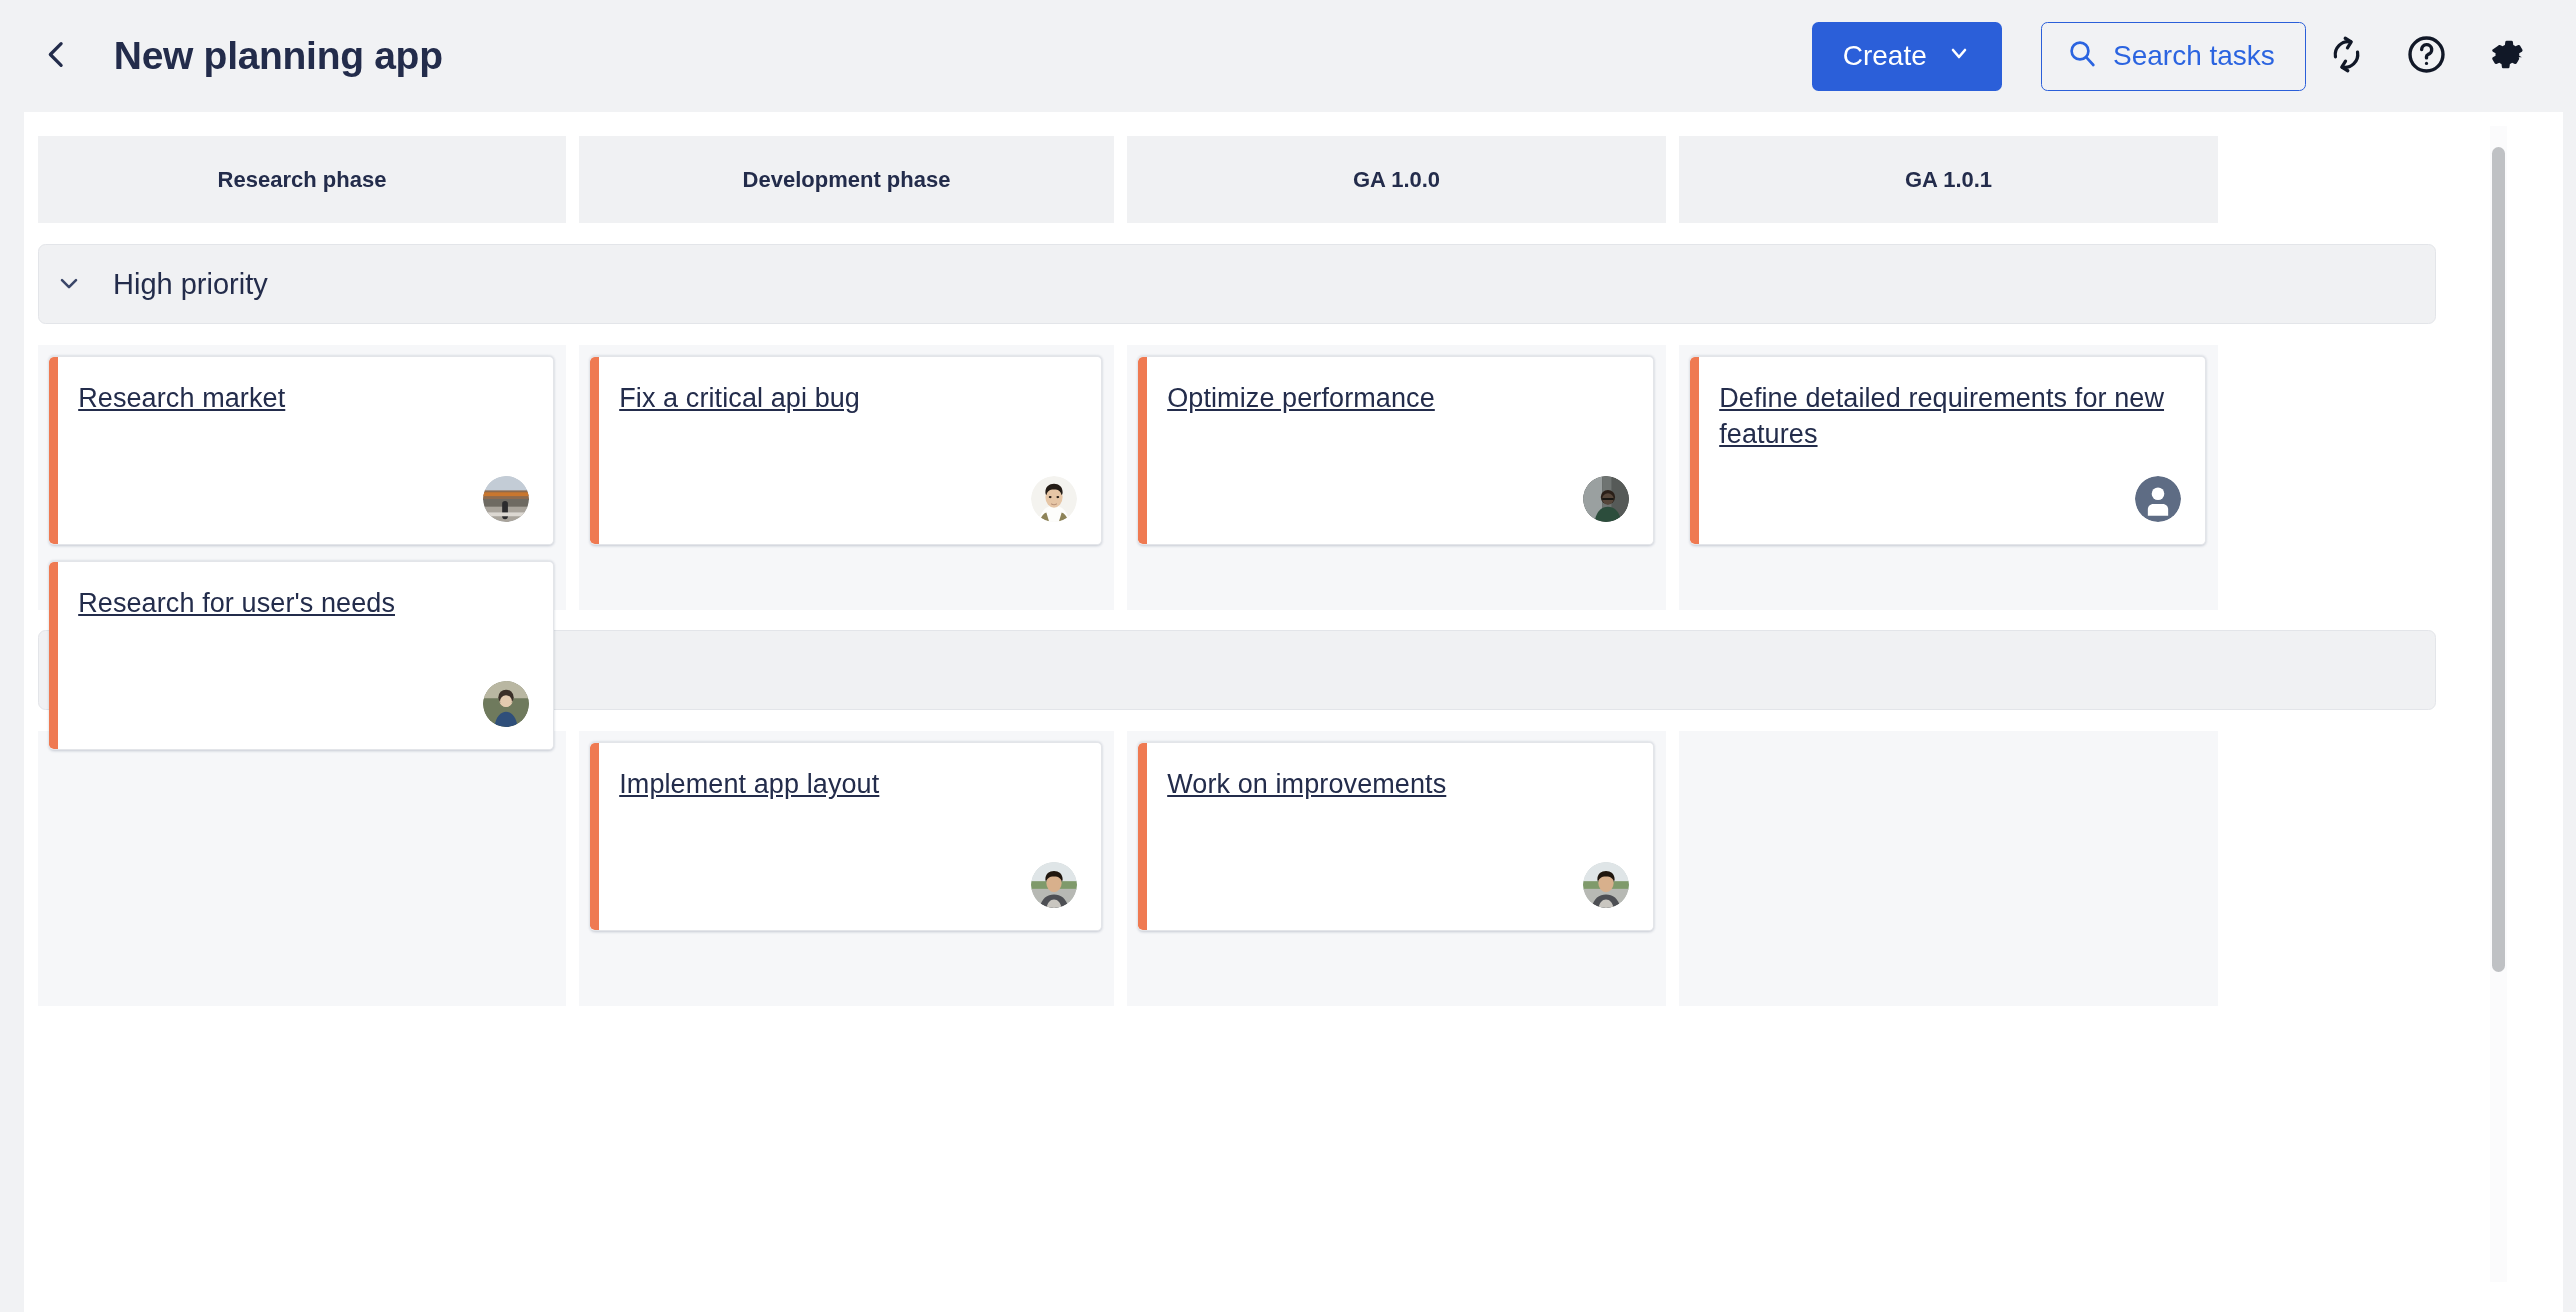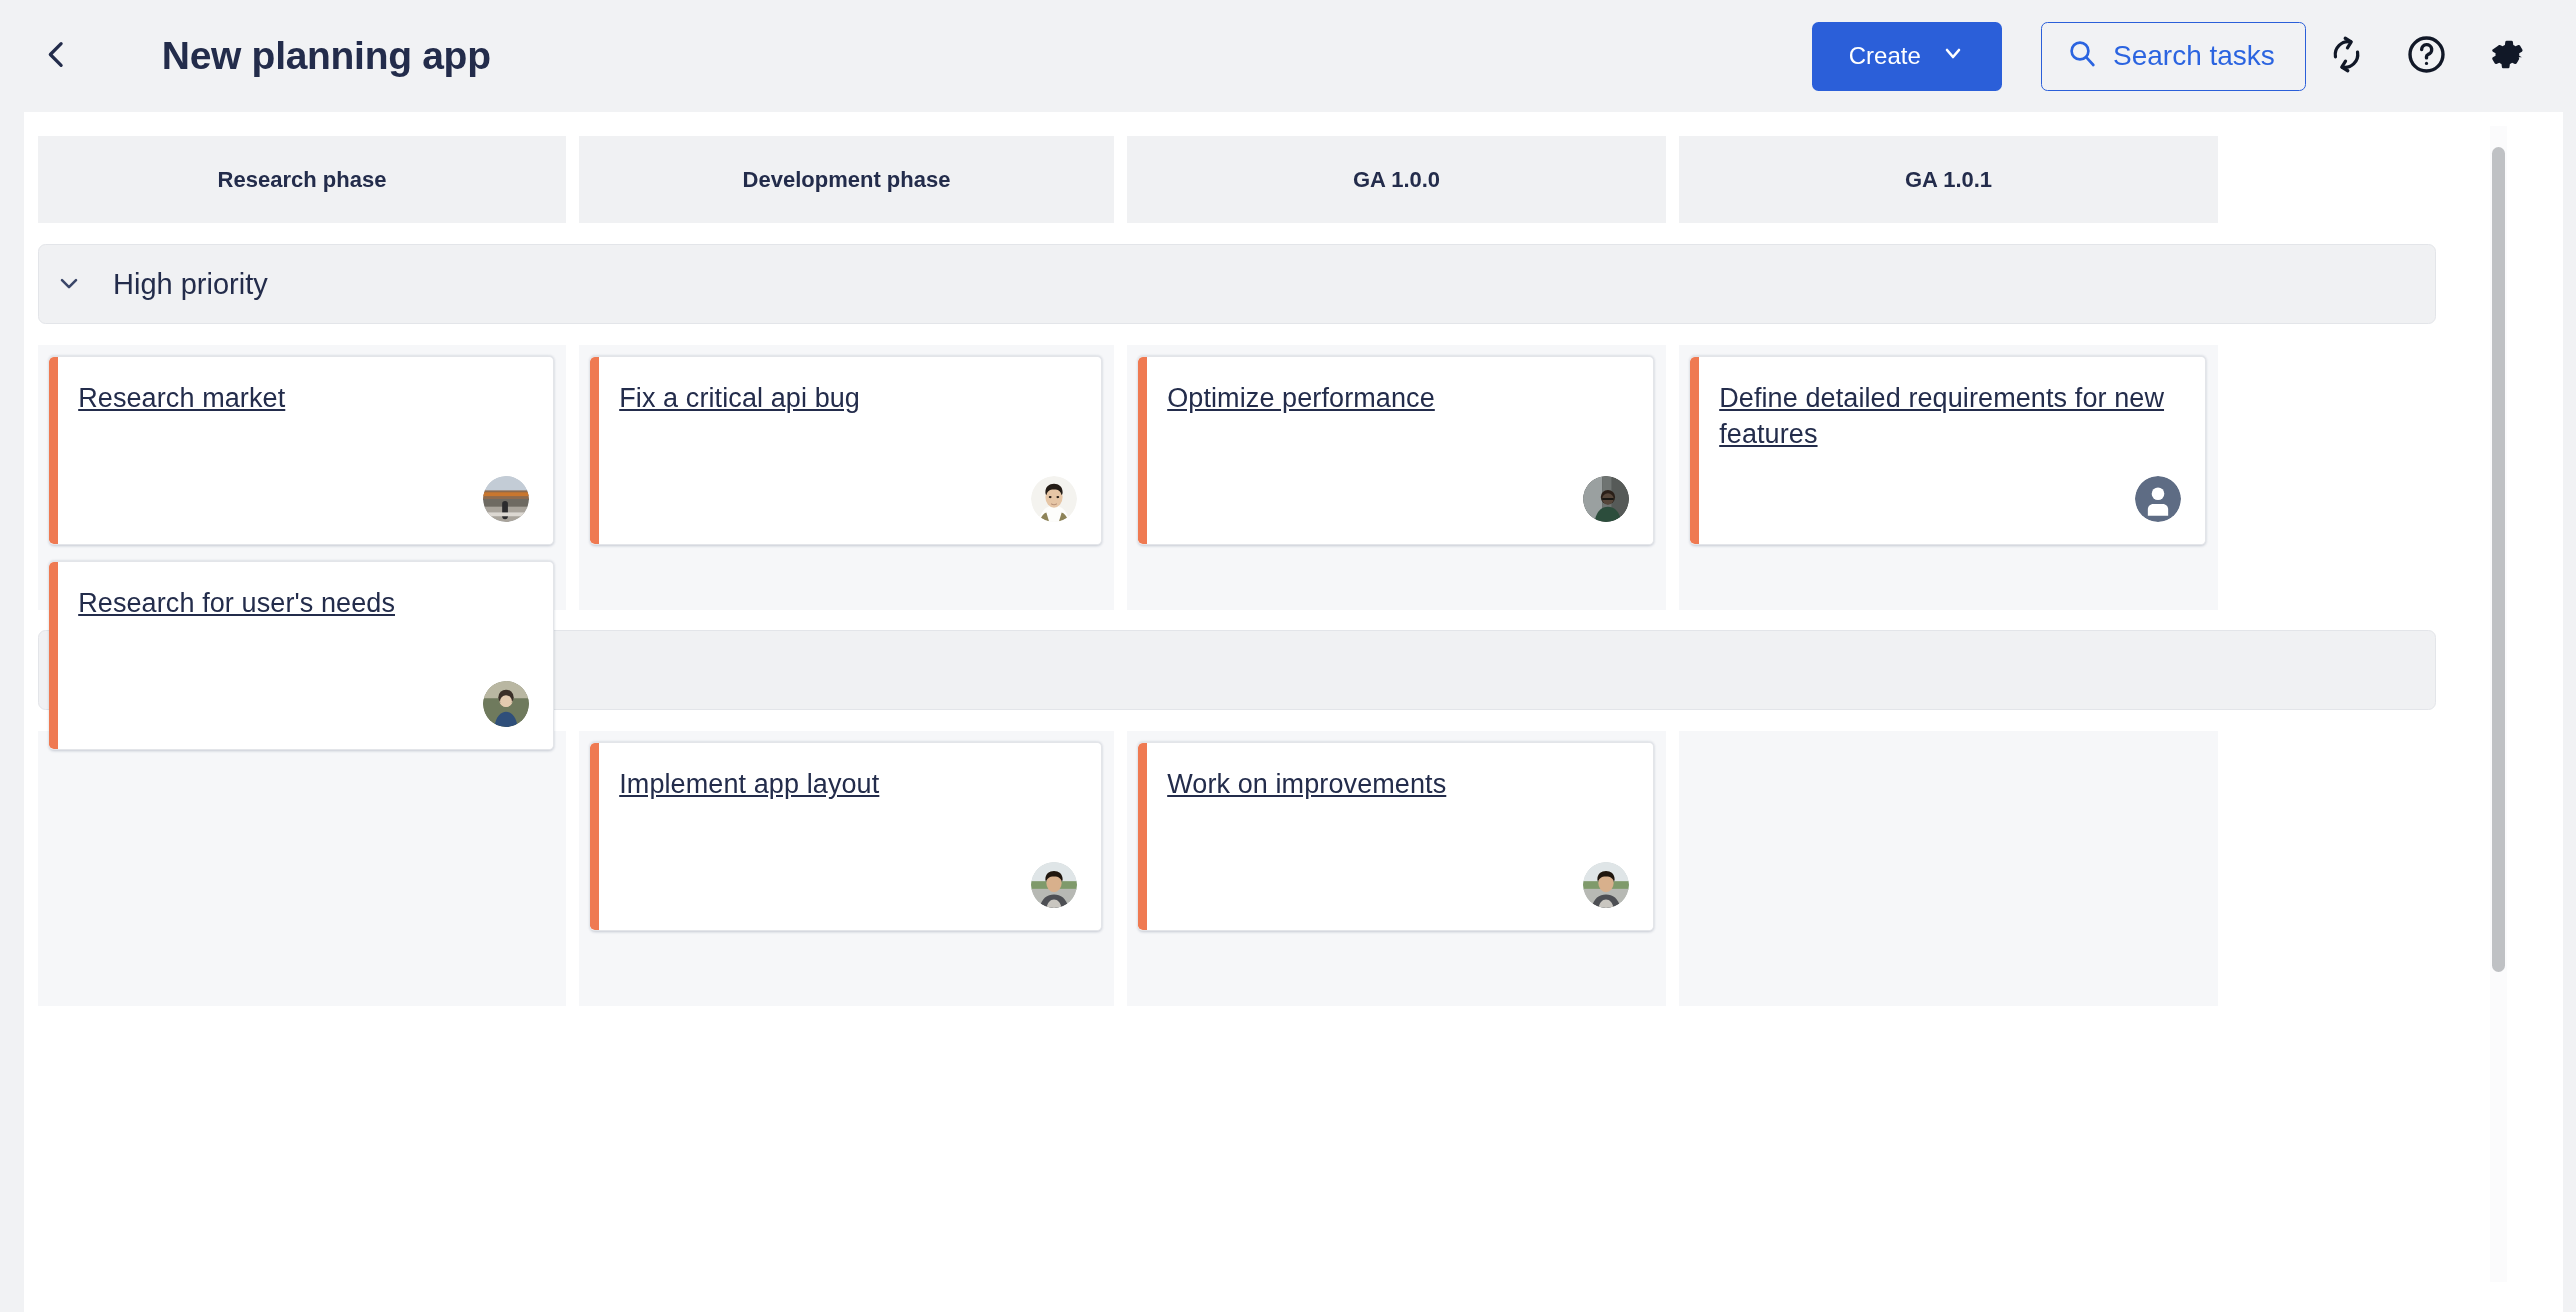--- a/index.html
+++ b/index.html
@@ -8,42 +8,42 @@
     font-family: "Liberation Sans", sans-serif;
     background: #F1F2F4;
     overflow: hidden;
   }
 
   
   .topbar {
     position: absolute; left: 0; top: 0;
     width: 2576px; height: 112px;
     background: #F1F2F4;
-    display: flex; align-items: center; gap: 48px;
+    display: flex; align-items: center;
   }
   .back-btn {
     width: 69px; height: 69px; margin-left: 22.4px;
     display: flex; align-items: center; justify-content: center;
     cursor: pointer; background: transparent; border: none;
   }
   .page-title {
     margin-left: 22.4px;
     font-size: 39px; font-weight: 700; color: #232C4B;
     letter-spacing: -0.3px; white-space: nowrap;
   }
   .topbar-right {
     margin-left: auto; display: flex; align-items: center; gap: 0px;
     padding-right: 30px;
   }
   .btn-create {
     height: 69px; min-width: 190px;
     background: #2B5FD9; color: #fff;
     border: none; border-radius: 6.5px;
     font-family: "Liberation Sans", sans-serif;
-    font-size: 24px; font-weight: 400;
+    font-size: 28px; font-weight: 400;
     display: flex; align-items: center; justify-content: center;
     gap: 20.5px; padding: 0 28px; cursor: pointer;
   }
   .btn-search {
     height: 69px; min-width: 265px; margin-left: 39px;
     background: #F1F2F4; border: 1.9px solid #2B5FD9;
     border-radius: 6.5px; color: #2B64E0;
     font-family: "Liberation Sans", sans-serif;
     font-size: 28px; display: flex; align-items: center;
     gap: 15px; padding: 0 24px; cursor: pointer;

